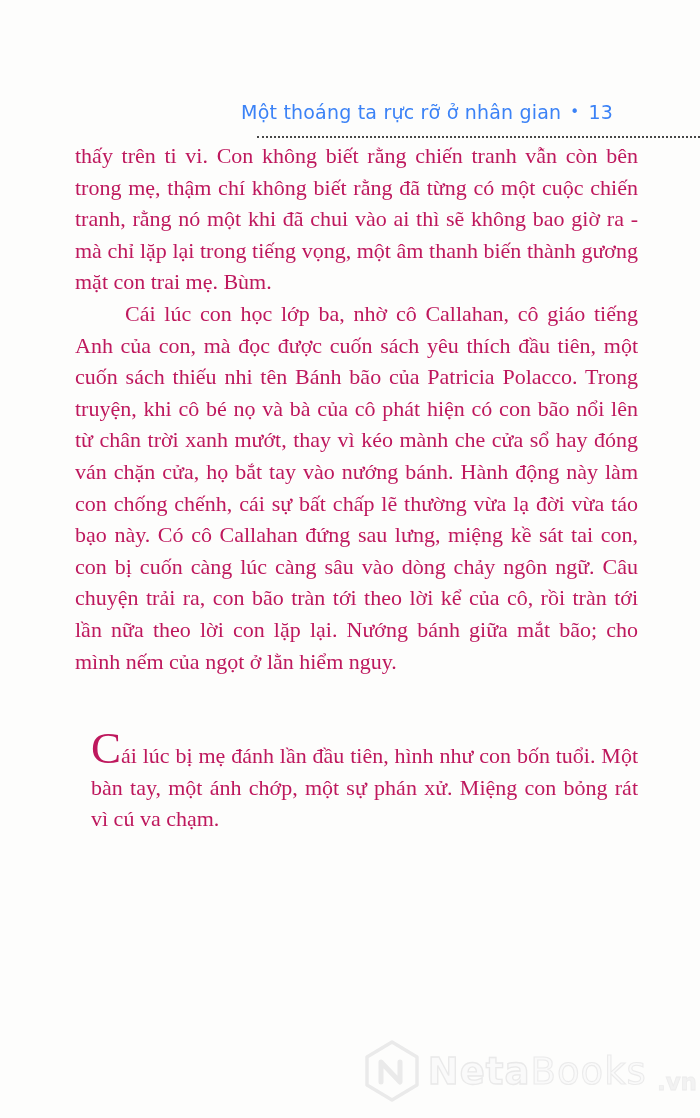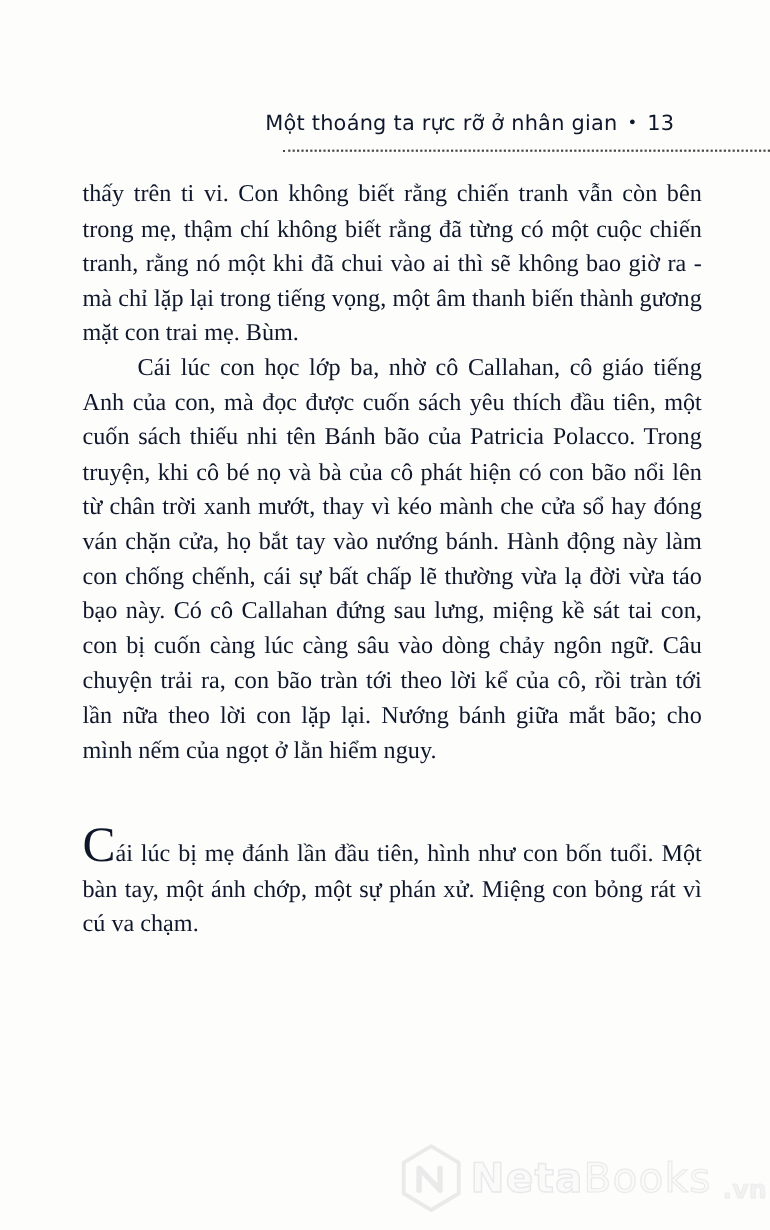--- a/index.html
+++ b/index.html
@@ -17,57 +17,58 @@
   }
   
   .running-header {
     position: absolute;
     top: 101px;
     right: 87px;
     white-space: nowrap;
     font-family: "DejaVu Sans", "Liberation Sans", sans-serif;
     font-size: 19px;
     font-weight: 500;
-    color: #0f172a;
+    color: #3b82f6;
     letter-spacing: 0.2px;
   }
   .running-header .bullet {
     display: inline-block;
     margin: 0 9px;
     font-size: 15px;
     vertical-align: 2px;
   }
   .dotted-rule {
     position: absolute;
     top: 136px;
     left: 257px;
     right: 0;
     height: 0;
     border-bottom: 2px dotted #474747;
   }
   
   .text-block {
     position: absolute;
     left: 75px;
-    top: 160px;
+    top: 140px;
     width: 563px;
     font-size: 22px;
     line-height: 31.6px;
-    color: #0f172a;
+    color: #be185d;
     text-align: justify;
   }
   .text-block p {
     margin: 0;
     padding: 0;
   }
   p.indent {
     text-indent: 50px;
   }
   .section-2 {
     margin-top: 63px;
+    margin-left: 16px;
   }
   .initial-cap {
     font-size: 45px;
     line-height: 0;
   }
   .book-title-italic {
   }
   
   .watermark {
     position: absolute;

